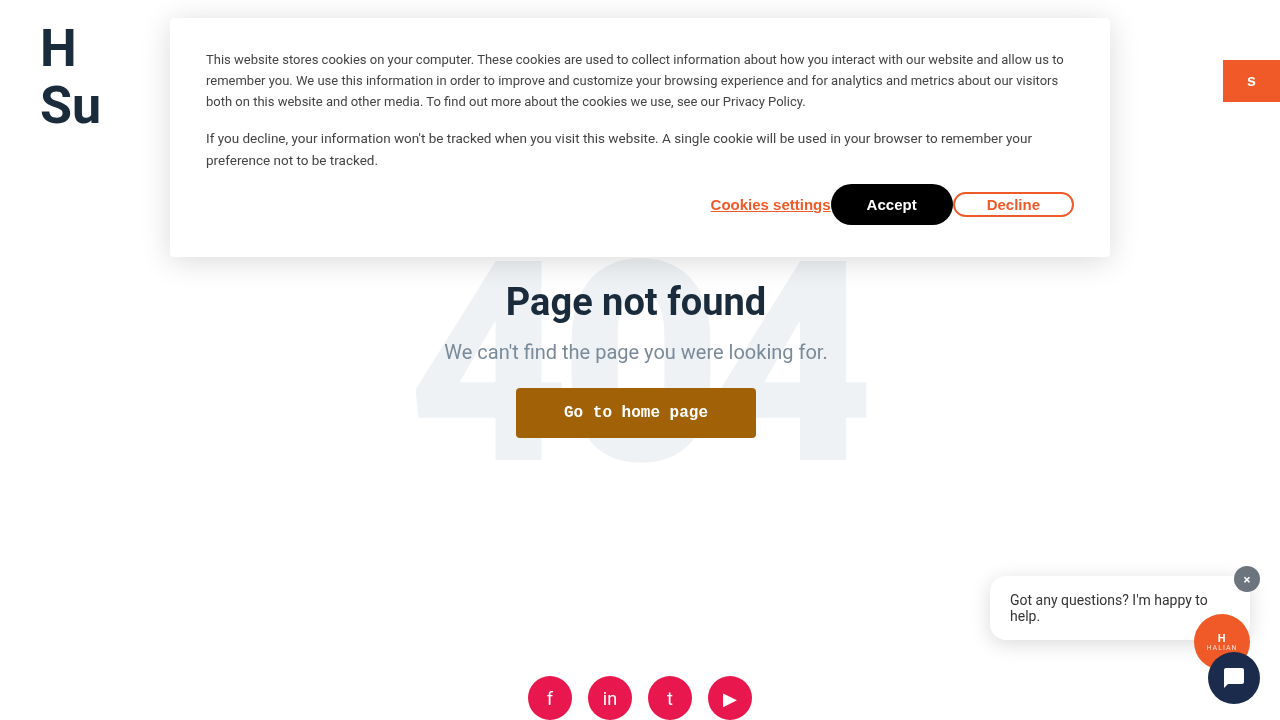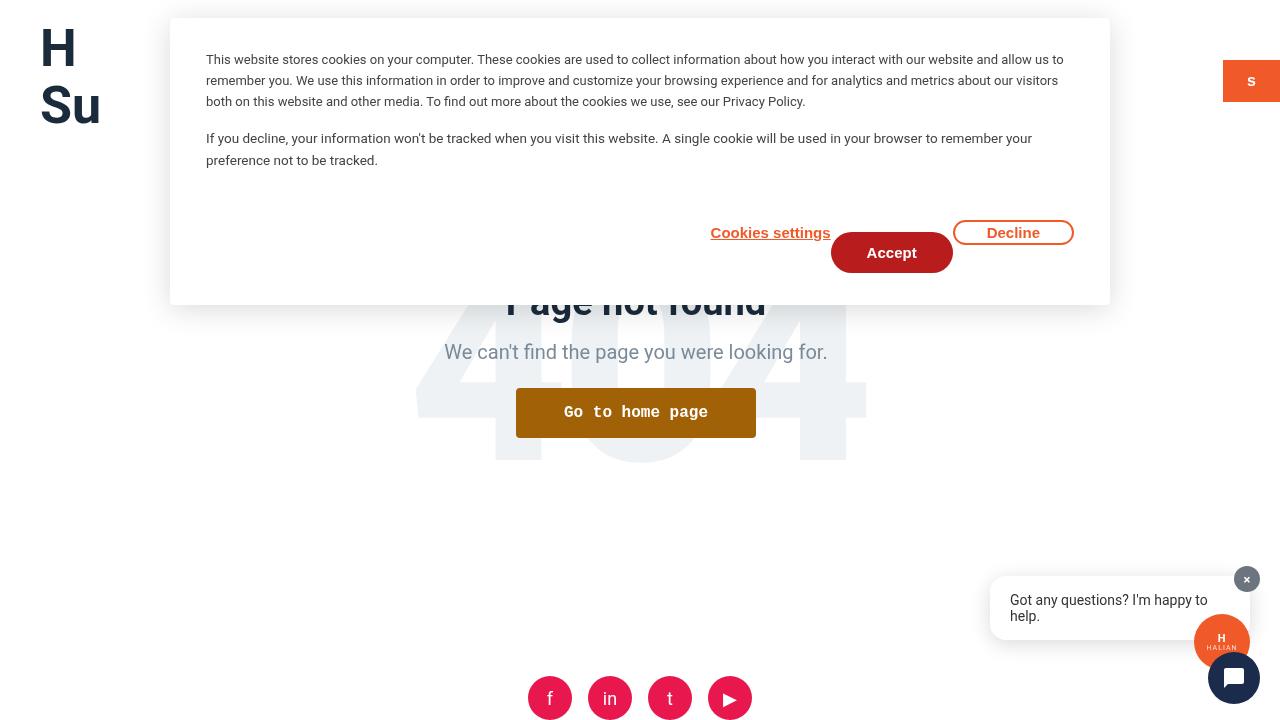--- a/index.html
+++ b/index.html
@@ -62,50 +62,49 @@
       font-size: 13px;
       color: #444;
       line-height: 1.6;
       margin-bottom: 16px;
     }
 
     .cookie-text-2 {
       font-size: 13.5px;
       color: #444;
       line-height: 1.6;
-      margin-bottom: 20px;
+      margin-bottom: 12px;
     }
 
     .cookie-actions {
       display: flex;
       justify-content: flex-end;
       align-items: center;
     }
 
     .btn-cookies-settings {
       background: none;
       border: none;
       color: #f05a28;
       font-size: 15px;
       font-weight: 600;
       cursor: pointer;
       text-decoration: underline;
       text-decoration-color: #f05a28;
     }
 
     .btn-accept {
-      background: #b91c1c;
+      background: #000000;
       color: #fff;
       border: none;
       border-radius: 50px;
       padding: 12px 36px;
       font-size: 15px;
       font-weight: 600;
       cursor: pointer;
-      margin-top: 40px;
     }
 
     .btn-decline {
       background: #fff;
       color: #f05a28;
       border: 2px solid #f05a28;
       border-radius: 50px;
       padding: 2px 32px;
       font-size: 15px;
       font-weight: 600;

